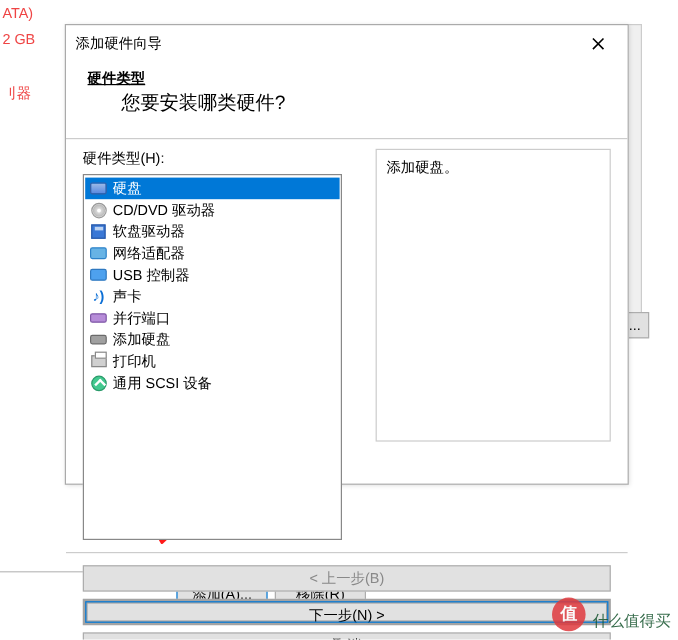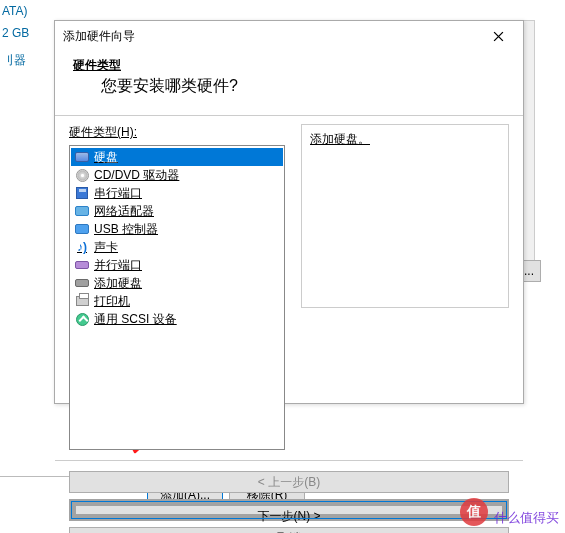--- a/index.html
+++ b/index.html
@@ -18,21 +18,21 @@
       position: absolute;
       left: 0; top: 0;
       width: 100%; height: 100%;
       background: #fff;
     }
     .bg-left {
       position: absolute;
       left: 0; top: 0;
       width: 40px;
       font-size: 12px;
-      color: #0369a1;
+      color: #ef4444;
     }
     .bg-left .line { padding: 4px 2px; white-space: nowrap; }
     .bg-right-bar {
       position: absolute;
       right: 30px; top: 20px;
       width: 12px; height: 260px;
       background: #f0f0f0;
       border: 1px solid #ccc;
     }
     .bg-v-btn {
@@ -105,22 +105,21 @@
     .header-section {
       padding: 6px 18px 10px 18px;
     }
     .header-title { font-weight: bold; font-size: 12px; text-decoration: underline; }
     .header-sub { padding-left: 28px; margin-top: 2px; font-size: 16px; }
     .header-divider { border-top: 1px solid #ccc; margin: 8px 0 8px 0; }
 
     .body-section {
       display: flex;
       padding: 0 14px;
-      gap: 16px;
-      text-decoration: underline;
+      gap: 28px;
     }
     .col-left { flex: 0 0 216px; }
     .col-right { flex: 1; }
     .label-row { font-size: 12px; margin-bottom: 4px; }
 
     .listbox {
       height: 305px;
       border: 1px solid #888;
       overflow-y: auto;
       background: #fff;
@@ -139,21 +138,21 @@
       background: #0078d7;
       color: #fff;
     }
     .list-item .ico {
       width: 16px; height: 16px;
       display: inline-flex; align-items: center; justify-content: center;
       flex-shrink: 0; font-size: 12px;
     }
 
     .desc-box {
-      height: 184px;
+      height: 244px;
       border: 1px solid #ccc;
       padding: 6px 8px;
       background: #fff;
     }
 
     .footer-divider {
       border-top: 1px solid #ccc;
       margin: 10px 0 10px 0;
     }
     .footer-buttons {
@@ -166,37 +165,37 @@
     .btn {
       min-width: 82px; height: 22px;
       border: 1px solid #adadad;
       background: #e1e1e1;
       font-size: 12px;
       line-height: 20px;
       text-align: center;
       padding: 0 8px;
     }
     .btn.disabled { color: #888; }
-    .btn.default { border: 7px solid #a3a3a3; outline: 1px solid #0078d7; outline-offset: -3px; }
+    .btn.default { border: 4px solid #a3a3a3; outline: 1px solid #0078d7; outline-offset: -3px; }
 
     
     .watermark {
       position: absolute;
       right: 6px; bottom: 6px;
       display: flex; align-items: center; gap: 6px;
       opacity: 0.85;
     }
     .wm-logo {
       width: 28px; height: 28px;
       border-radius: 50%;
       background: #e03a3e;
       display: flex; align-items: center; justify-content: center;
       color: #fff; font-size: 14px; font-weight: bold;
     }
-    .wm-text { font-size: 13px; color: #6d28d9; margin-top: 12px; }
+    .wm-text { font-size: 13px; color: #14532d; margin-top: 12px; }
 
     
     .ico-hdd { background: linear-gradient(#9cb9e6,#5a8ae0); border:1px solid #385fa5; width:14px; height:10px; border-radius:2px; }
     .ico-cd  { width:13px;height:13px;border-radius:50%;background:radial-gradient(circle,#fff 15%,#d8d8d8 25%, #bcbcbc 60%,#e0e0e0 70%);border:1px solid #999; }
     .ico-floppy{width:12px;height:12px;background:#3a78d6;border:1px solid #2a5aa8;position:relative;}
     .ico-floppy::after{content:"";position:absolute;left:2px;top:1px;width:7px;height:3px;background:#bcd3f2;}
     .ico-nic{width:14px;height:10px;background:#67b3e5;border:1px solid #2c82c9;border-radius:2px;}
     .ico-usb{width:14px;height:10px;background:#4ea1ee;border:1px solid #2e78c0;border-radius:2px;}
     .ico-sound{color:#0b6fd6;font-weight:bold;}
     .ico-parallel{width:14px;height:8px;background:#b68cd8;border:1px solid #7d55a5;border-radius:2px;}
@@ -206,21 +205,21 @@
     .ico-scsi{width:13px;height:13px;border-radius:50%;background:#43c98f;border:1px solid #2a9a6a;position:relative;}
     .ico-scsi::after{content:"";position:absolute;left:3px;top:3px;width:5px;height:5px;border-left:2px solid #fff;border-top:2px solid #fff;transform:rotate(45deg);}
   </style>
 </head>
 <body>
 
 <div class="bg-parent">
   <div class="bg-left">
     <div class="line">ATA)</div>
     <div class="line">2 GB</div>
-    <div class="line" style="margin-top:4px">刂器</div>
+    <div class="line" style="margin-top:22px">刂器</div>
   </div>
   <div class="bg-right-bar"></div>
   <div class="bg-v-btn">(V)...</div>
 
   <div class="bg-hr"></div>
 
   <div class="bg-bottom-buttons">
     <div class="bg-btn focus">添加(A)...</div>
     <div class="bg-btn">移除(R)</div>
   </div>
@@ -260,21 +259,21 @@
           <div class="list-item">
             <span class="ico">
               <span class="ico-cd"></span>
             </span>
             <span>CD/DVD 驱动器</span>
           </div>
           <div class="list-item">
             <span class="ico">
               <span class="ico-floppy"></span>
             </span>
-            <span>串行端口</span>
+            <span>软盘驱动器</span>
           </div>
           <div class="list-item">
             <span class="ico">
               <span class="ico-nic"></span>
             </span>
             <span>网络适配器</span>
           </div>
           <div class="list-item">
             <span class="ico">
               <span class="ico-usb"></span>

